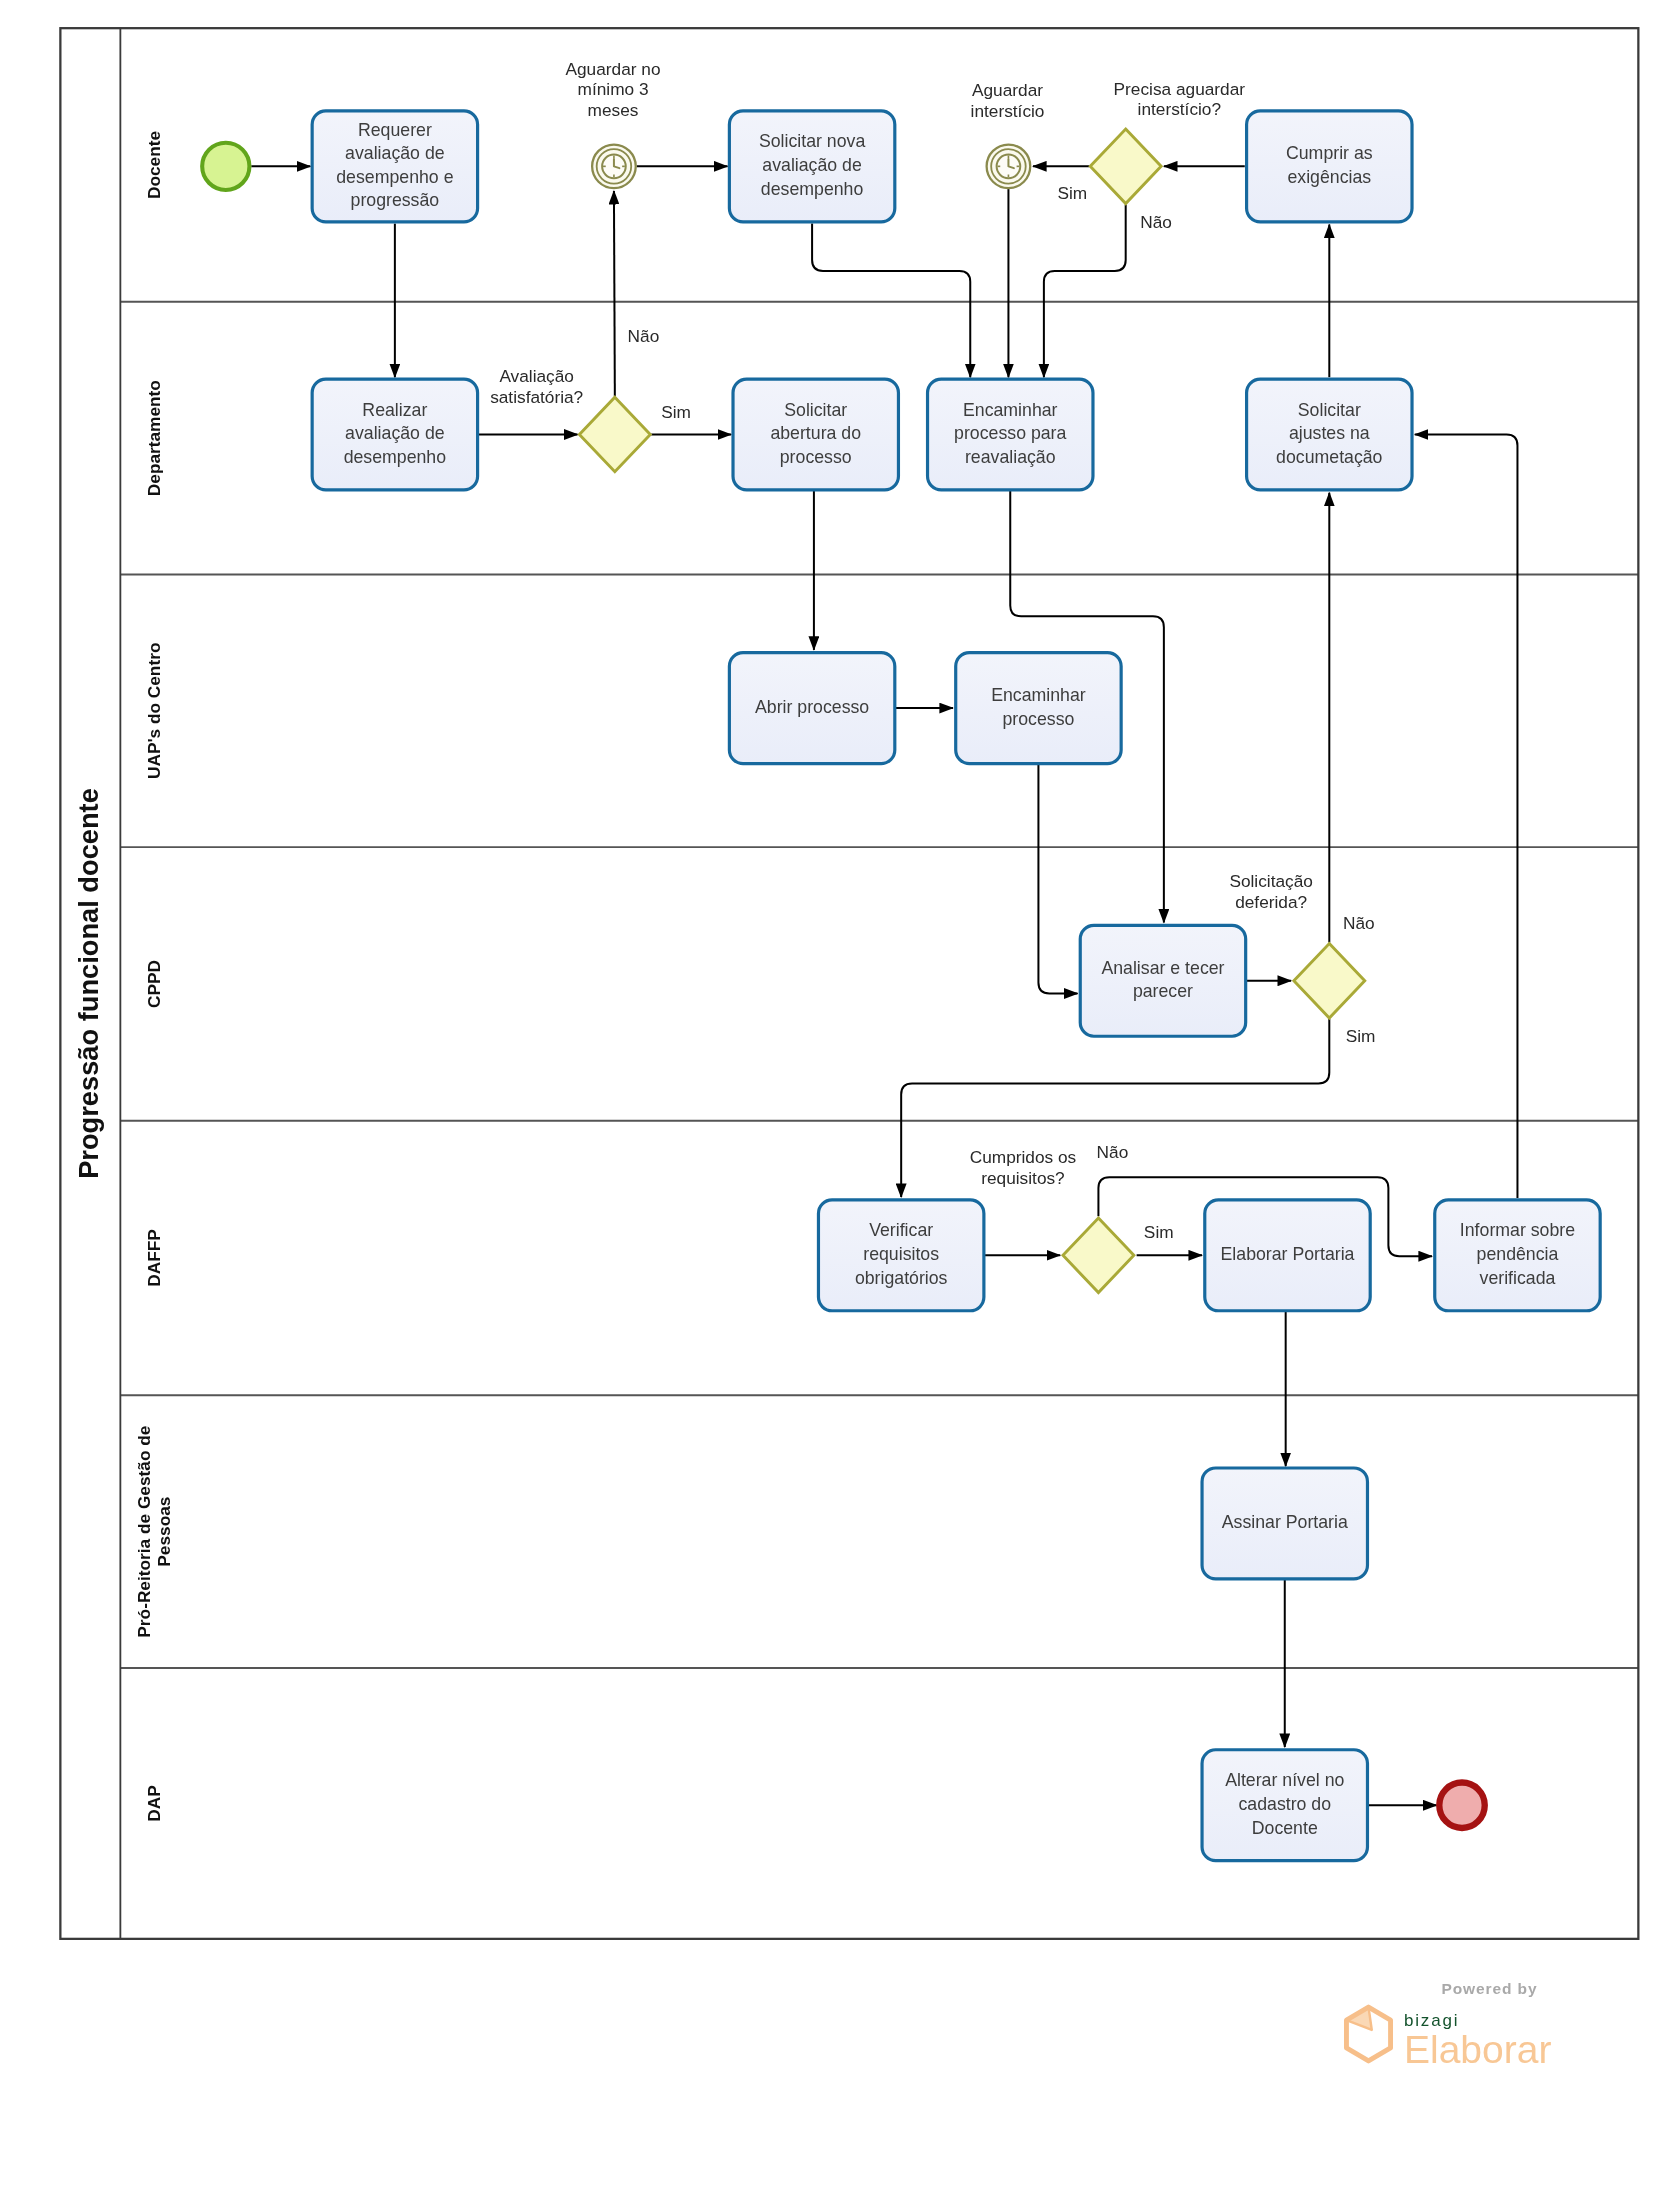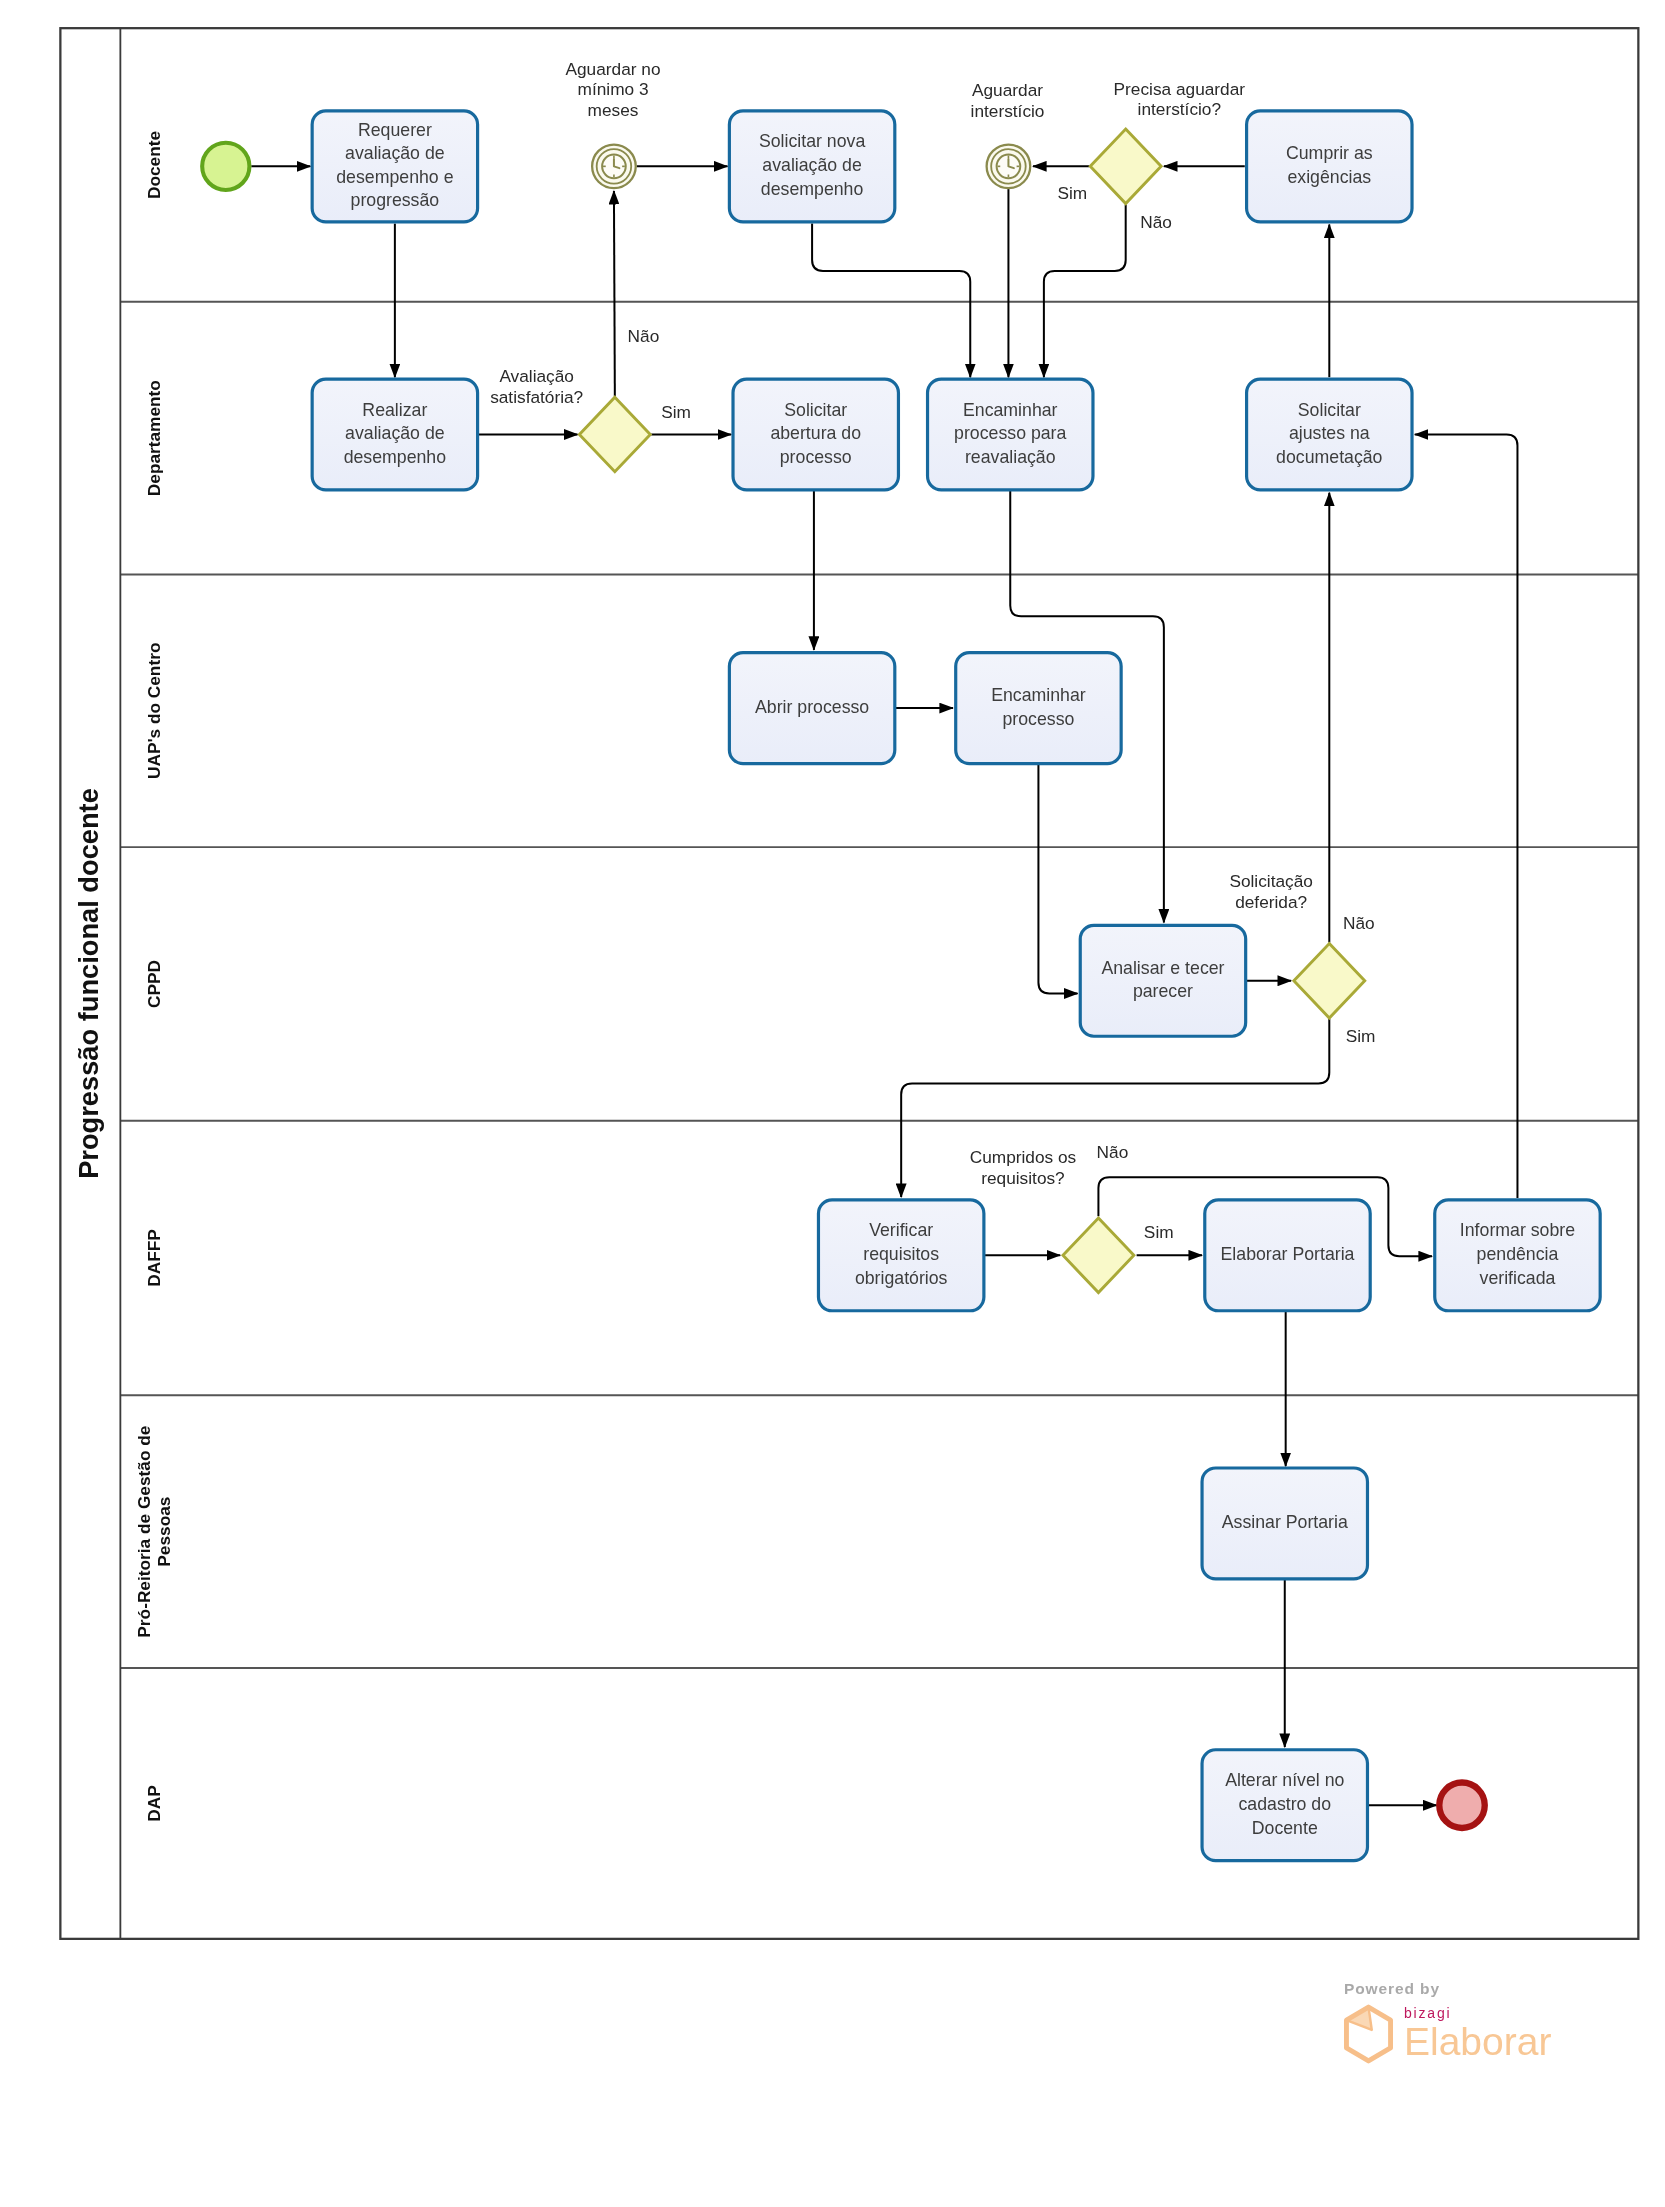--- a/index.html
+++ b/index.html
@@ -1,25 +1,25 @@
 <!DOCTYPE html>
 <html style="font-size:14.5px"><head>
 <meta charset="utf-8">
 <style>
   html,body{margin:0;padding:0;background:#ffffff;}
   body{width:1666px;height:2207px;position:relative;font-family:"Liberation Sans",sans-serif;}
   #page{position:absolute;inset:0;background:#ffffff;}
   #diagram{position:absolute;left:0;top:0;}
   #diagram text{font-family:"Liberation Sans",sans-serif;}
   .logo{position:absolute;left:1344px;top:1980px;width:291px;}
-  .powered{font-size:15.5px;color:#a9a9a9;font-weight:bold;letter-spacing:0.9px;margin-bottom:5.5px;}
+  .powered{font-size:15.5px;color:#a9a9a9;font-weight:bold;letter-spacing:0.9px;margin-bottom:5.5px;text-align:center;}
   .logorow{display:flex;align-items:flex-start;gap:11px;}
   .hex{flex:0 0 auto;}
   .logocol{display:flex;flex-direction:column;}
-  .brand{font-size:14px;color:#be185d;letter-spacing:1.8px;line-height:18px;margin-top:0;}
+  .brand{font-size:17px;color:#14532d;letter-spacing:1.8px;line-height:18px;margin-top:8px;}
   .product{font-size:39px;color:#f8c795;line-height:40px;}
 </style>
 </head>
 <body>
 
 <div id="page">
   <svg id="diagram" width="1666" height="2207" viewBox="0 0 1832 2428" xmlns="http://www.w3.org/2000/svg">
       <defs>
         <marker id="arr" viewBox="0 0 16 12" refX="15" refY="6" markerWidth="16" markerHeight="12" markerUnits="userSpaceOnUse" orient="auto">
           <path d="M0,0 L16,6 L0,12 Z" fill="#000000"></path>

